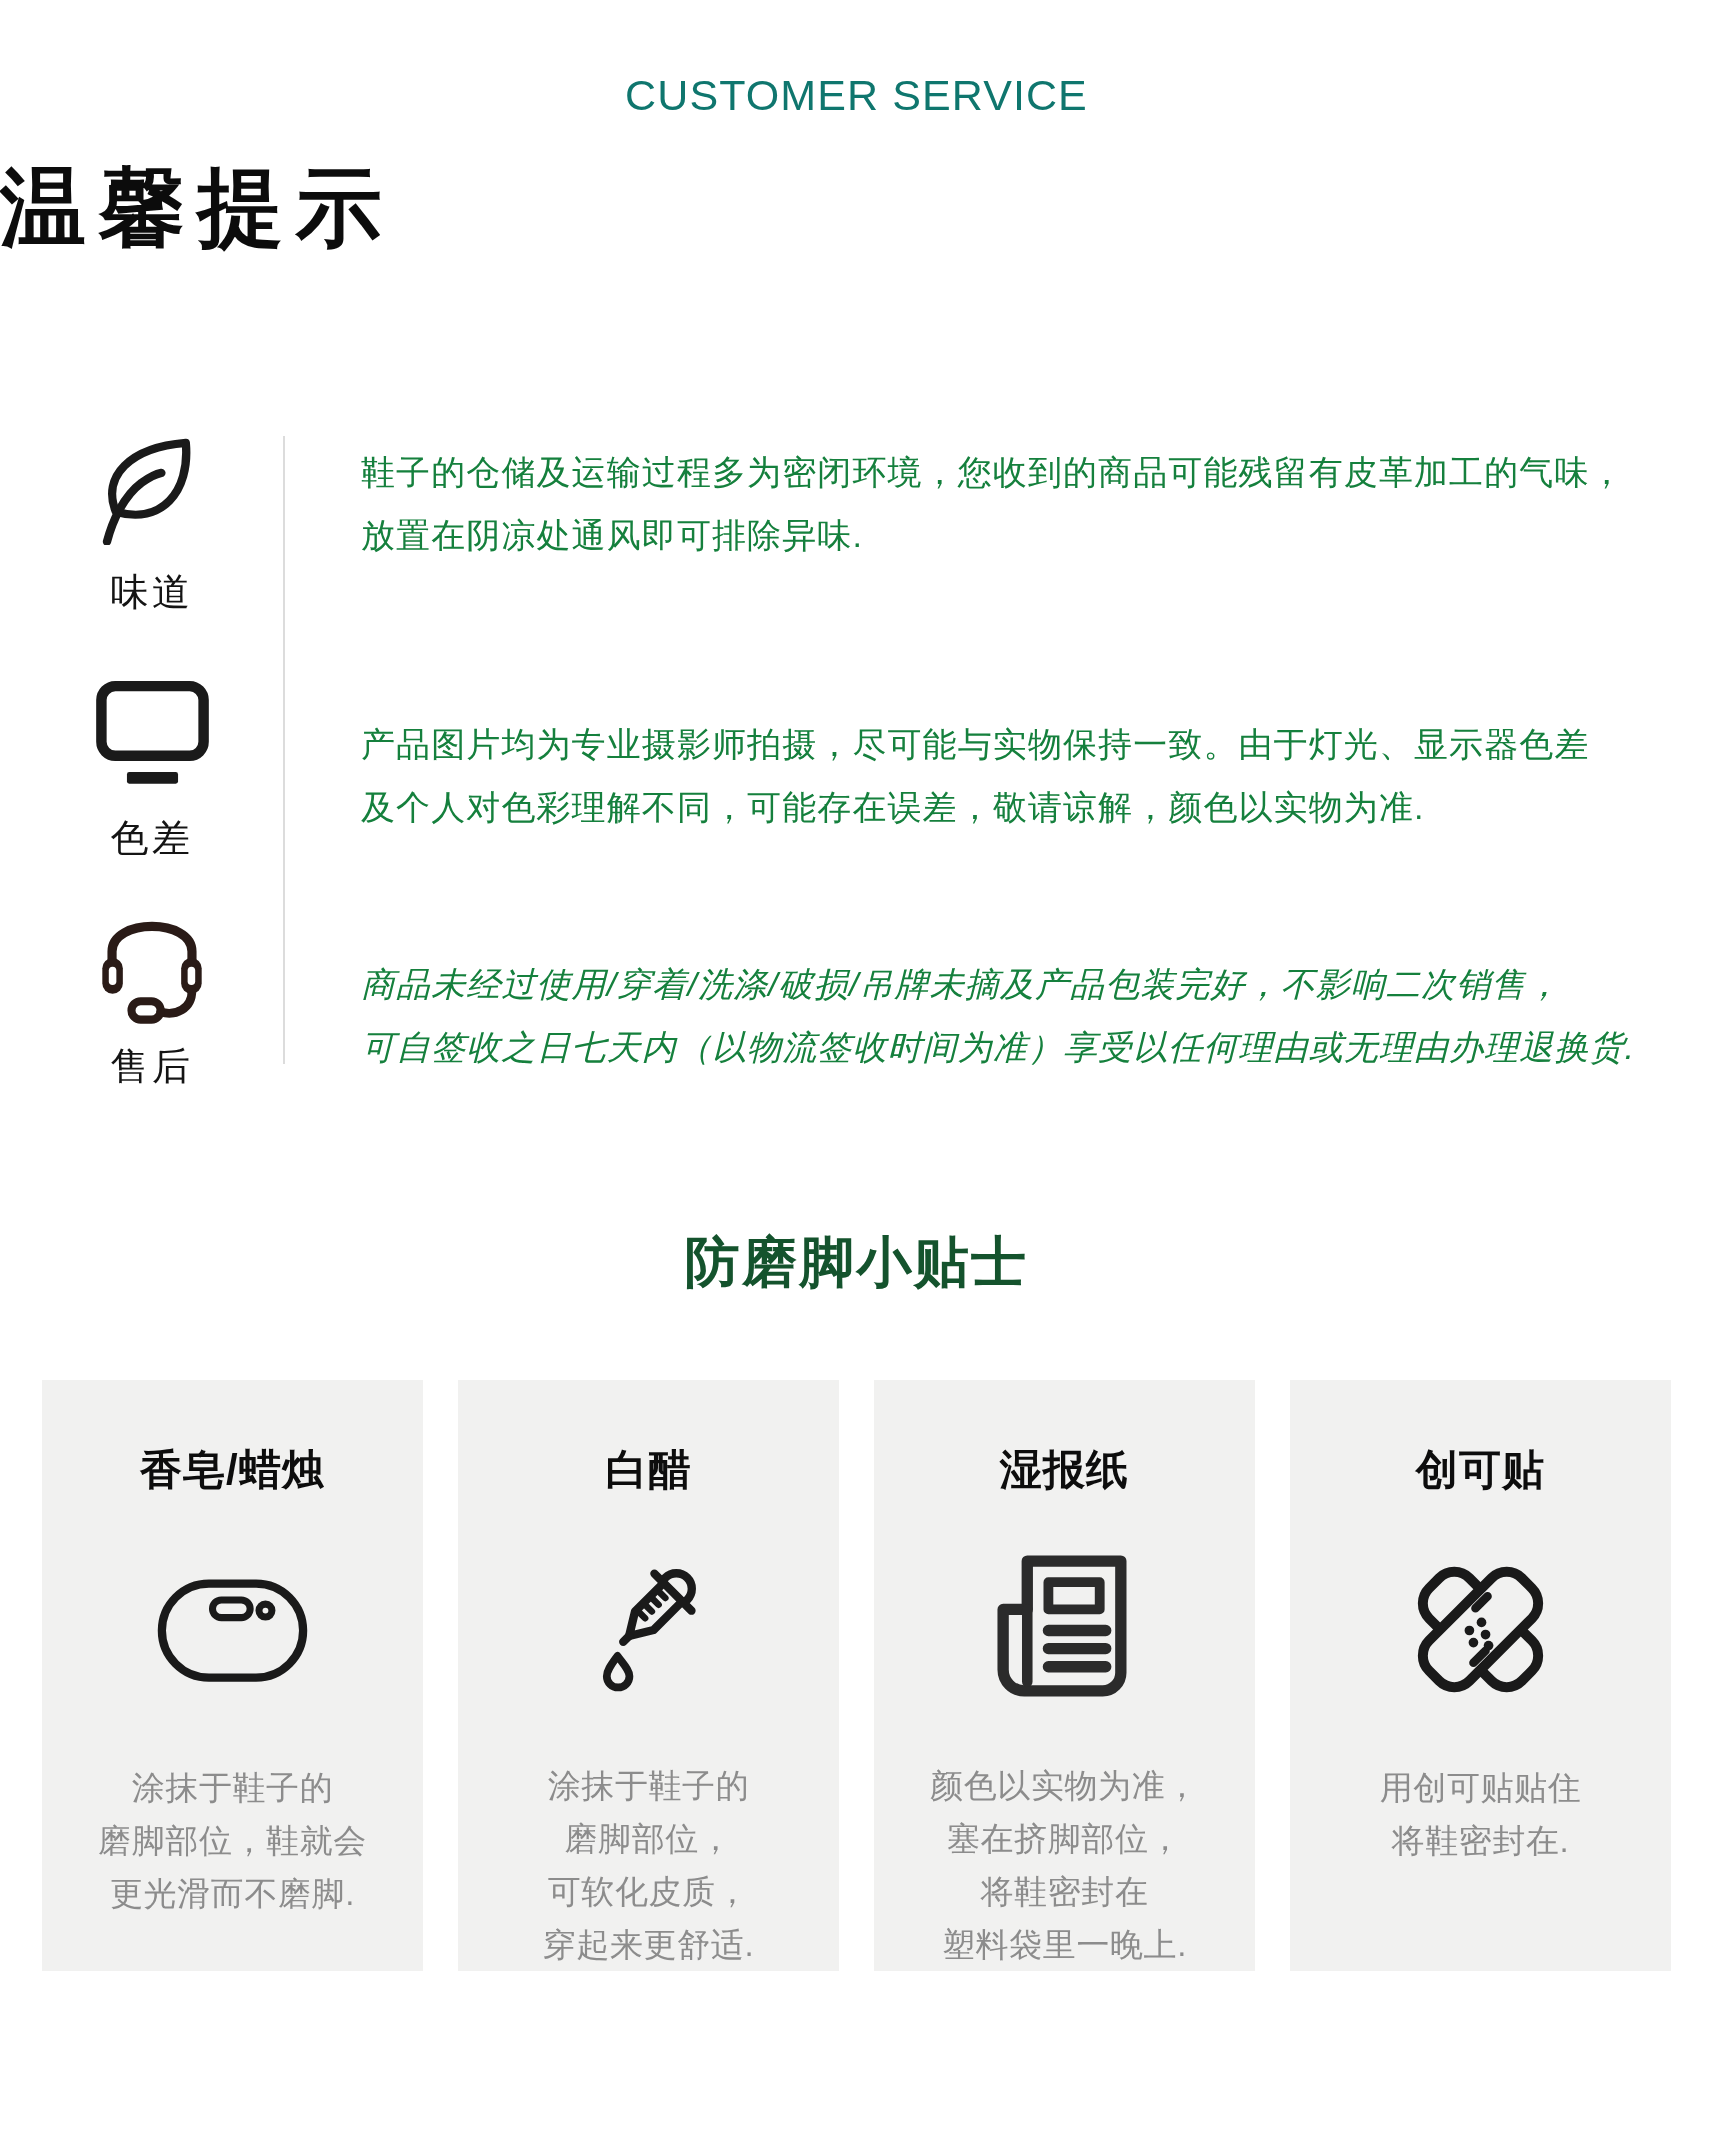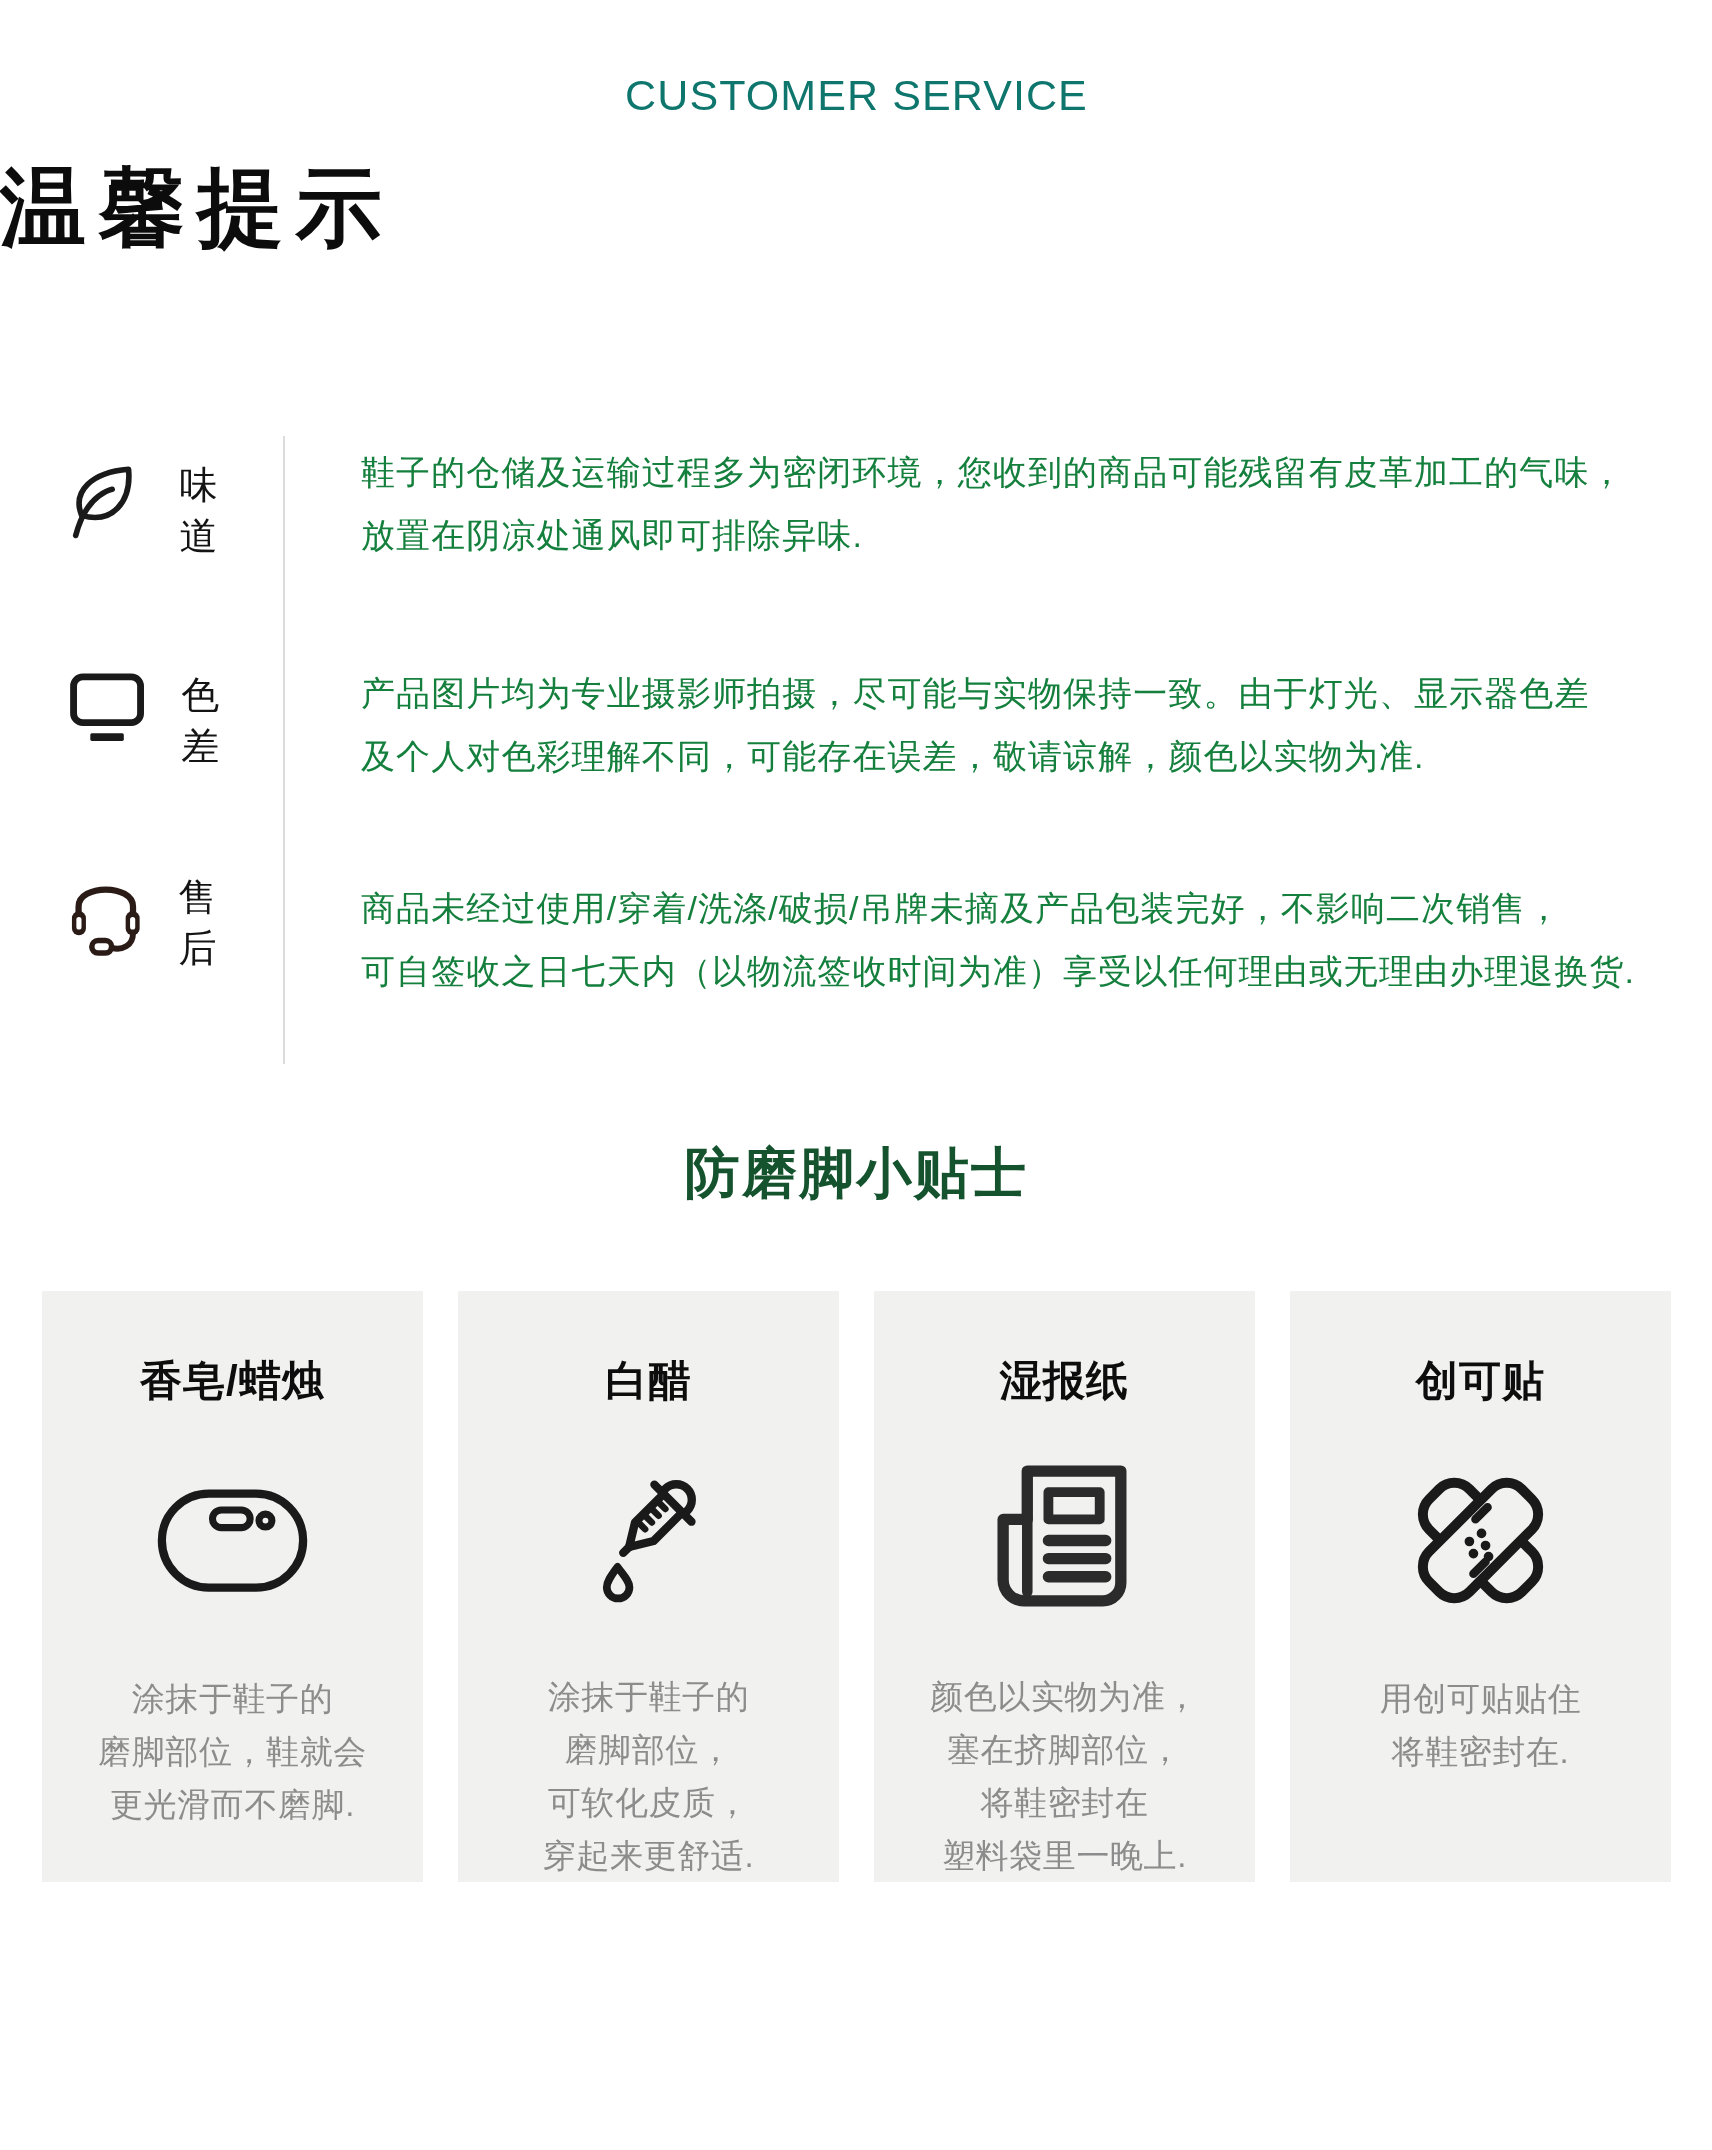--- a/index.html
+++ b/index.html
@@ -24,34 +24,34 @@
     font-weight:800;
     letter-spacing:12.6px;
     color:#0c0c0c;
   }
   .notices { position:relative; margin:167px 0 0 69px; }
   .divider {
     position:absolute; left:214px; top:2.3px;
     width:1.7px; height:628px; background:#dcdcdc;
   }
   .notice { display:flex; }
-  .icon-col { width:166px; flex-shrink:0; display:flex; flex-direction:row; align-items:center;gap:36px; }
+  .icon-col { width:166px; flex-shrink:0; display:flex; flex-direction:column; align-items:center; }
   .notice-label { font-size:38px; letter-spacing:3.4px; font-weight:500; color:#141414; }
   .notice-text {
     margin-left:126px; width:1290px;
     font-size:34px; line-height:63px; letter-spacing:1.1px;
     color:#15803d; white-space:pre-line;
   }
   .row-1 { margin-bottom:60px; }
   .row-1 .notice-text { padding-top:6.9px; }
   .row-1 .notice-label { margin-top:22px; }
   .row-2 { margin-bottom:40px; }
   .row-2 .notice-text { padding-top:35px; }
   .row-2 .notice-label { margin-top:27px; }
-  .row-3 .notice-text { padding-top:49px; }
+  .row-3 .notice-text { padding-top:49px;font-style:italic; }
   .row-3 .notice-label { margin-top:16px; }
 
   .tips-title {
     margin-top:134px;
     text-align:center;
     font-size:55px; font-weight:800; letter-spacing:2.3px;
     color:#14532d;
   }
   .cards { margin-top:80px; display:flex; justify-content:center; gap:35px; }
   .card {

